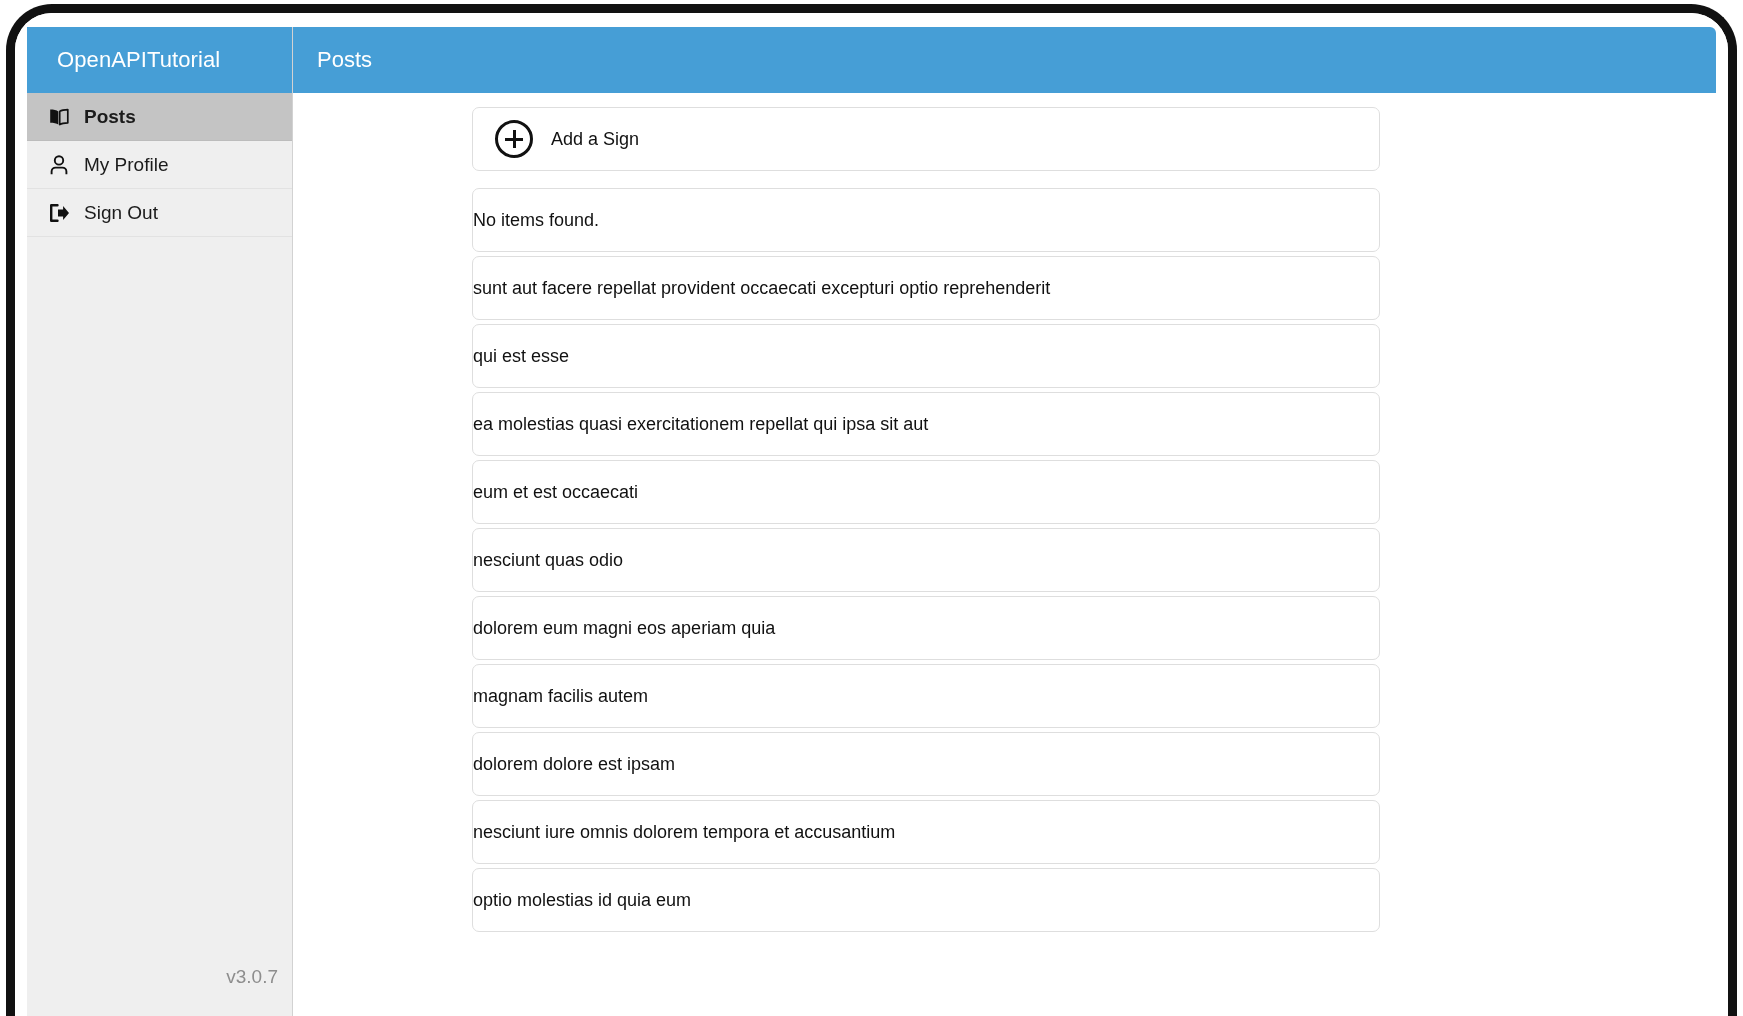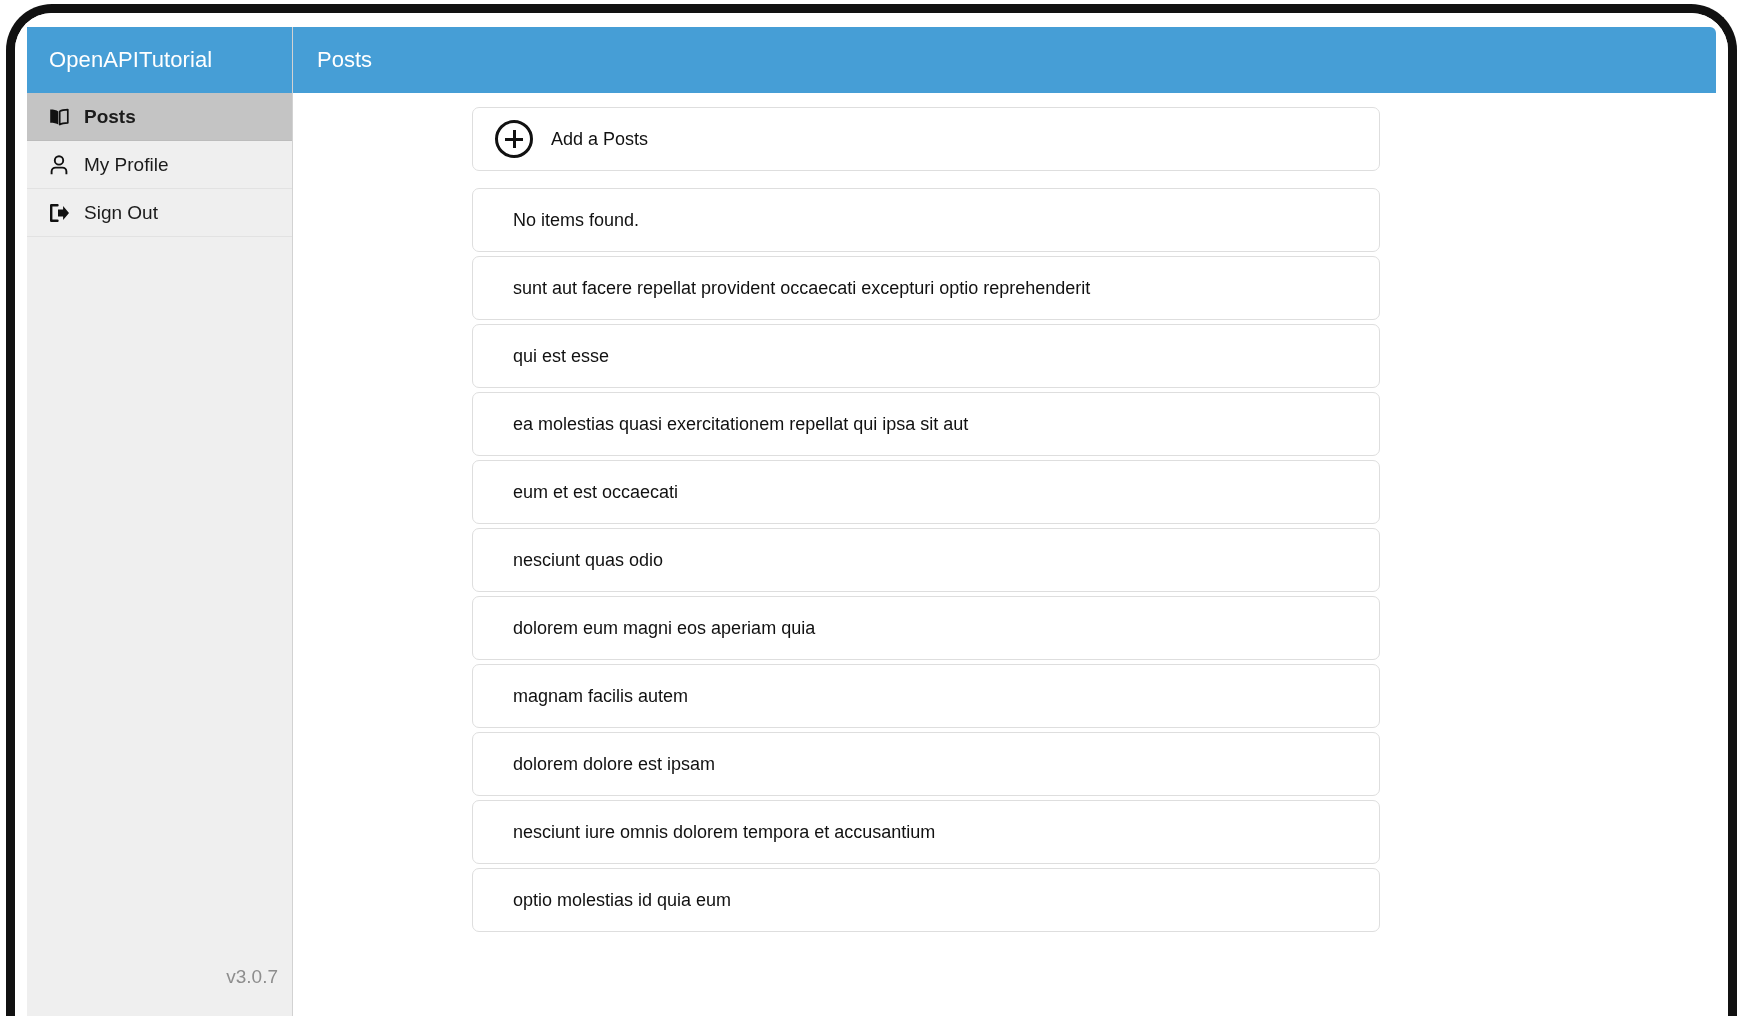--- a/index.html
+++ b/index.html
@@ -45,21 +45,21 @@
     bottom: 0;
     background: #efefef;
     border-right: 1px solid #d2d2d2;
   }
 
   #sidebar-brand {
     height: 66px;
     background: #469ed6;
     display: flex;
     align-items: center;
-    padding-left: 22px;
+    padding-left: 30px;
     color: #ffffff;
     font-size: 22px;
     letter-spacing: 0.1px;
   }
 
   .nav-item {
     height: 48px;
     display: flex;
     align-items: center;
     padding-left: 20px;
@@ -127,21 +127,20 @@
   }
 
   .card {
     background: #ffffff;
     border: 1px solid #dedede;
     border-radius: 7px;
     height: 64px;
     margin-bottom: 4px;
     display: flex;
     align-items: center;
-    padding-left: 40px;
     font-size: 18px;
     color: #111111;
     cursor: pointer;
   }
 
   .card.add-card {
     padding-left: 22px;
     gap: 18px;
   }
   .card.first-list-gap { margin-top: 17px; }
@@ -217,21 +216,21 @@
 
     <div id="topbar">
       <span>Posts</span>
     </div>
 
     <div id="content">
       <div id="card-stack">
 
         <div class="card add-card">
           <span class="plus-icon"></span>
-          <span>Add a Posts</span>
+          <span>Add a Sign</span>
         </div>
 
         <div class="card first-list-gap">
           <span>No items found.</span>
         </div>
 
         <div class="card">
           <span>sunt aut facere repellat provident occaecati excepturi optio reprehenderit</span>
         </div>
         <div class="card">

